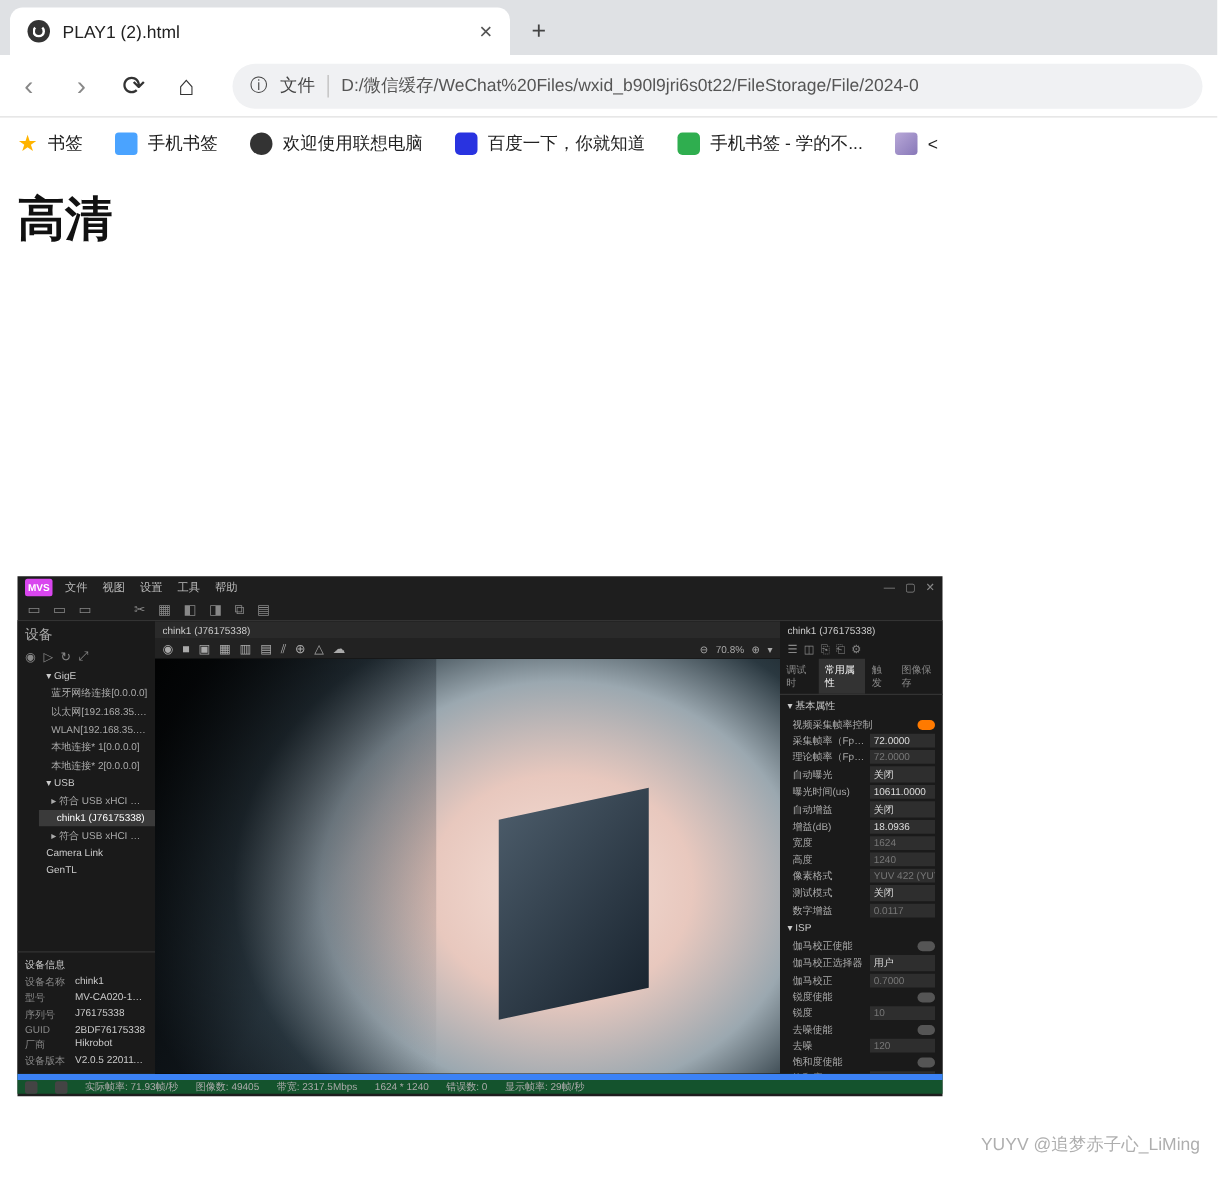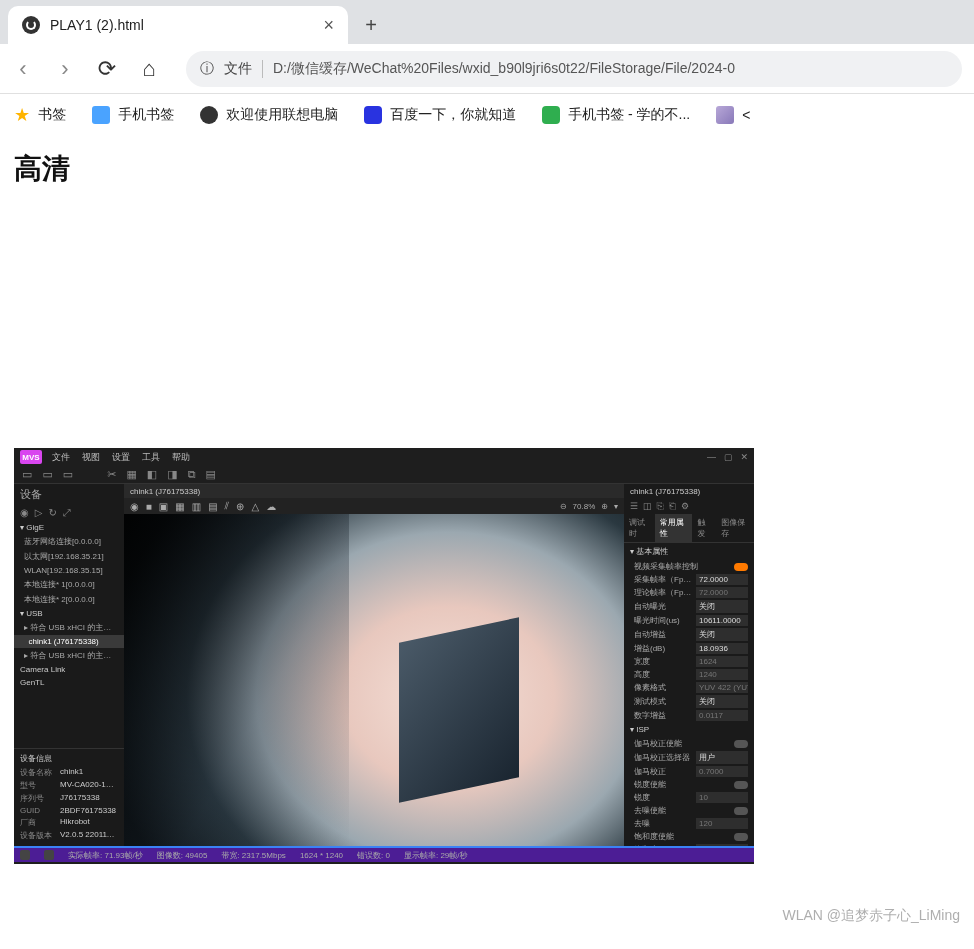--- a/index.html
+++ b/index.html
@@ -1,20 +1,20 @@
 <!DOCTYPE html>
 <html><head>
 <meta charset="utf-8">
 <style>
 * { margin:0; padding:0; box-sizing:border-box; font-family:"Microsoft YaHei",Arial,sans-serif; }
 body { width:974px; height:949px; background:#fff; overflow:hidden; position:relative; }
 
 
 .tab-row { height:44px; background:#dfe1e4; display:flex; align-items:flex-end; }
-.tab { background:#fff; height:38px; margin-left:8px; border-radius:10px 10px 0 0; display:flex; align-items:center; padding:0 14px; width:340px; gap:10px;justify-content:center; }
+.tab { background:#fff; height:38px; margin-left:8px; border-radius:10px 10px 0 0; display:flex; align-items:center; padding:0 14px; width:400px; gap:10px;justify-content:center; }
 .tab .favicon { width:18px; height:18px; border-radius:50%; background:#333; position:relative; }
 .tab .favicon::after{content:"";position:absolute;inset:4px;border:2px solid #fff;border-radius:50%;border-top-color:transparent;}
 .tab .title { font-size:14px; color:#222; flex:1; white-space:nowrap; overflow:hidden; }
 .tab .close { font-size:18px; color:#555; cursor:pointer; }
 .newtab { width:34px; height:34px; margin:0 6px 2px; display:flex; align-items:center; justify-content:center; font-size:20px; color:#444; cursor:pointer; }
 
 
 .nav-row { height:50px; background:#fff; display:flex; align-items:center; padding:0 12px; gap:20px; border-bottom:1px solid #e0e0e0; }
 .nav-btn { width:22px; height:22px; display:flex; align-items:center; justify-content:center; color:#888; font-size:22px; cursor:pointer; }
 .nav-btn.active { color:#333; }
@@ -23,36 +23,36 @@
 .url-path { color:#555; white-space:nowrap; overflow:hidden; }
 
 
 .bm-row { height:42px; display:flex; align-items:center; padding:0 14px; gap:26px; font-size:14px; color:#222; }
 .bm { display:flex; align-items:center; gap:8px; cursor:pointer; white-space:nowrap; }
 .bm-ico { width:18px; height:18px; border-radius:3px; display:inline-block; }
 .star { color:#ffb400; font-size:18px; }
 
 
 .page { padding:14px; }
-.h1 { font-size:28px; font-weight:700; color:#111; margin-bottom:260px; }
+.h1 { font-size:38px; font-weight:700; color:#111; margin-bottom:260px; }
 
 
 .mvs { width:740px; height:416px; background:#1e1e1e; color:#ccc; font-size:9px; position:relative; }
 .mvs-titlebar { height:18px; display:flex; align-items:center; padding:0 6px; gap:10px; }
 .mvs-logo { width:22px; height:14px; background:#d946ef; border-radius:2px; font-size:8px; display:flex; align-items:center; justify-content:center; color:#fff; font-weight:700; }
 .mvs-menu { display:flex; gap:12px; font-size:9px; color:#bbb; }
 .mvs-winbtns { margin-left:auto; display:flex; gap:8px; color:#888; }
 .mvs-toolbar { height:18px; display:flex; align-items:center; padding:0 8px; gap:10px; color:#888; border-bottom:1px solid #333; }
 .mvs-toolbar span{font-size:11px;}
 .mvs-body { display:flex; height:362px; }
 
 .mvs-left { width:110px; background:#1a1a1a; display:flex; flex-direction:column; }
 .mvs-left-hdr { padding:3px 6px; font-size:11px; color:#aaa; }
 .mvs-left-icons { display:flex; gap:6px; padding:2px 6px; color:#888; font-size:10px; }
-.tree { flex:1; overflow:hidden; font-size:8px; color:#aaa; }
+.tree { flex:1; overflow:hidden; font-size:8px; color:#aaa;margin-left:17px; }
 .tree-item { padding:2px 6px 2px 10px; white-space:nowrap; overflow:hidden; text-overflow:ellipsis; }
 .tree-group { padding:2px 6px; color:#ccc; }
 .tree-item.sel { background:#3a3a3a; color:#fff; }
 .devinfo { border-top:1px solid #333; padding:4px 6px; font-size:8px; color:#aaa; }
 .devinfo-row { display:flex; gap:6px; padding:1px 0; }
 .devinfo-row .k{color:#888;width:34px;}
 .devinfo-row .v{color:#ccc;flex:1;white-space:nowrap;overflow:hidden;text-overflow:ellipsis;}
 
 .mvs-center { flex:1; background:#111; display:flex; flex-direction:column; }
 .mvs-ctab { height:14px; background:#2a2a2a; font-size:8px; padding:0 6px; display:flex; align-items:center; color:#ccc; }
@@ -73,21 +73,21 @@
 .mvs-rtab { padding:3px 5px; color:#888; cursor:pointer; }
 .mvs-rtab.active { color:#fff; background:#333; }
 .props { flex:1; overflow:hidden; }
 .prop-group { padding:3px 6px; font-size:8px; color:#ccc; }
 .prop-row { display:flex; align-items:center; padding:1px 6px 1px 10px; font-size:8px; gap:2px; }
 .prop-row .pk { flex:1; color:#aaa; white-space:nowrap; overflow:hidden; text-overflow:ellipsis; }
 .prop-row .pv { width:52px; background:#2e2e2e; color:#ddd; padding:1px 3px; font-size:8px; white-space:nowrap; overflow:hidden; }
 .prop-row .pv.dim{color:#777;}
 .toggle { width:14px; height:8px; background:#ff7a00; border-radius:4px; }
 
-.mvs-status { height:16px; background:#4c1d95; display:flex; align-items:center; padding:0 6px; gap:14px; font-size:8px; color:#aaa; border-top:2px solid #3b82f6; }
+.mvs-status { height:16px; background:#14532d; display:flex; align-items:center; padding:0 6px; gap:14px; font-size:8px; color:#aaa; border-top:5px solid #3b82f6; }
 .mvs-status .sicon{width:10px;height:10px;background:#444;border-radius:2px;}
 
 .watermark { position:absolute; right:14px; bottom:24px; font-size:14px; color:rgba(120,120,120,.6); }
 </style>
 </head>
 <body>
 
 <div class="tab-row">
   <div class="tab">
     <span class="favicon"></span>
@@ -365,13 +365,13 @@
       <span>实际帧率: 71.93帧/秒</span>
       <span>图像数: 49405</span>
       <span>带宽: 2317.5Mbps</span>
       <span>1624 * 1240</span>
       <span>错误数: 0</span>
       <span>显示帧率: 29帧/秒</span>
     </div>
   </div>
 </div>
 
-<div class="watermark">WLAN @追梦赤子心_LiMing</div>
+<div class="watermark">YUYV @追梦赤子心_LiMing</div>
 
 </body></html>

